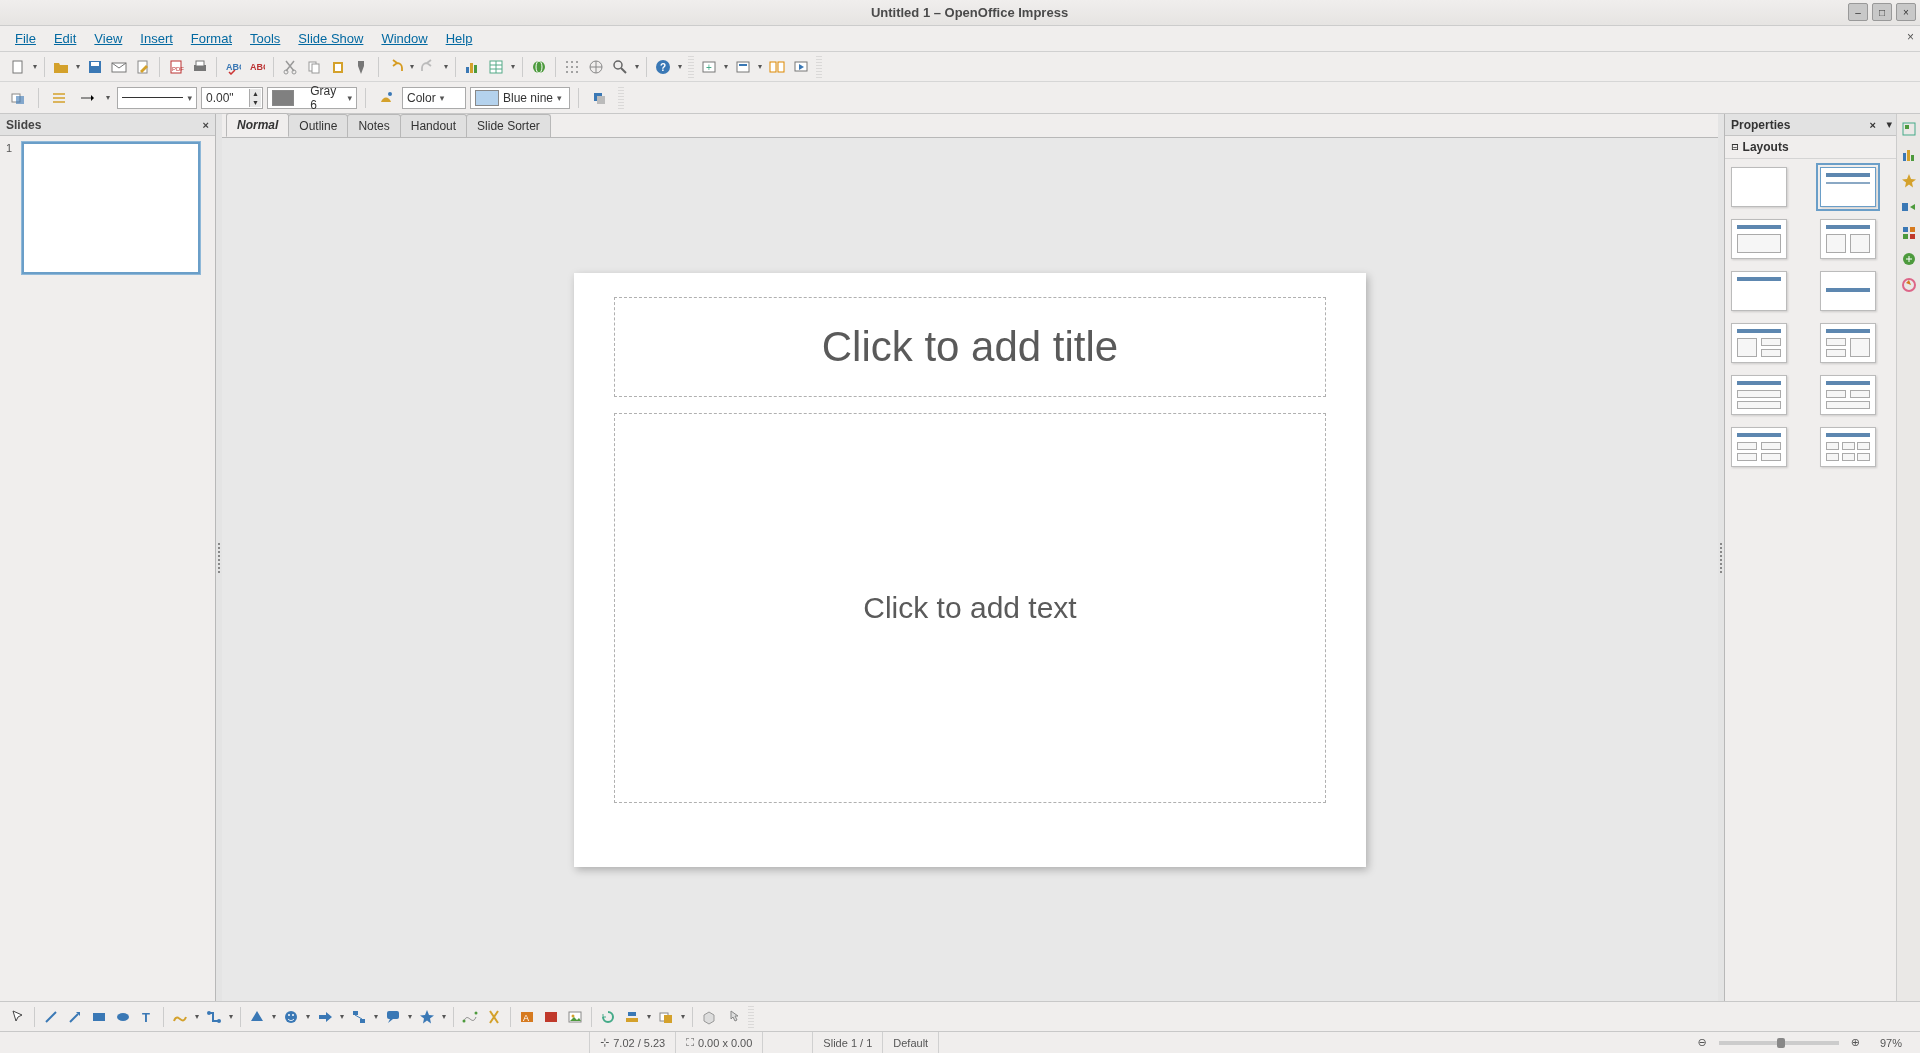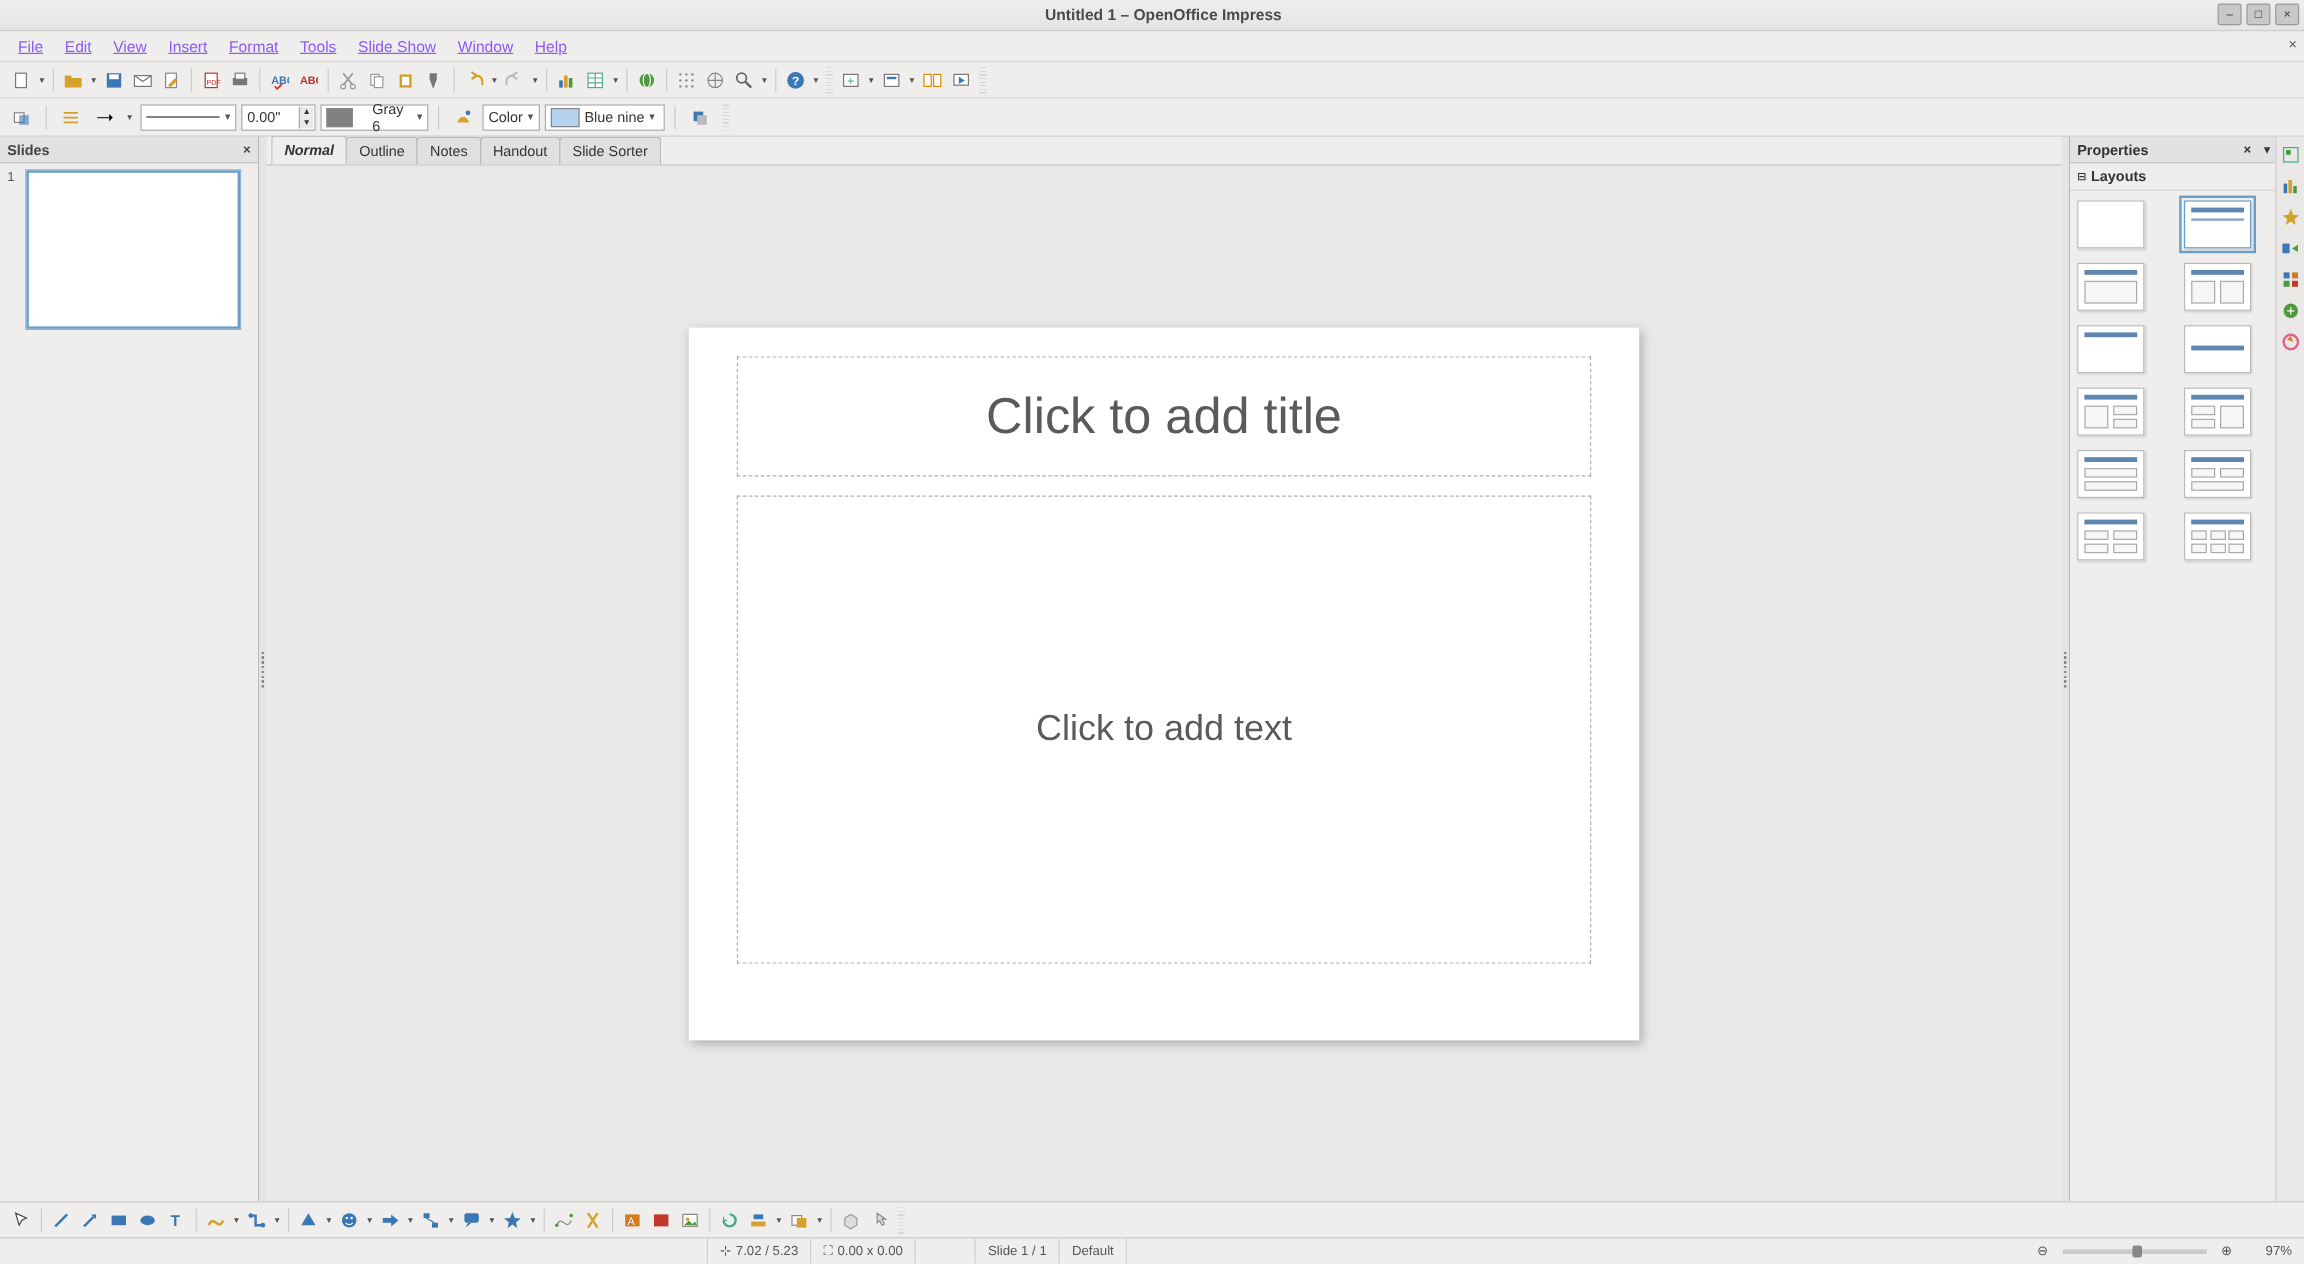--- a/index.html
+++ b/index.html
@@ -6,21 +6,21 @@
 body { width:1920px; height:1053px; background:#f0eeed; overflow:hidden; font-size:12px; color:#333; user-select:none; }
 
 
 .titlebar { height:26px; background:linear-gradient(#f0eeed,#e6e4e2); display:flex; align-items:center; justify-content:center; position:relative; border-bottom:1px solid #ccc;padding-left:19px; }
 .titlebar .title { font-size:13px; font-weight:bold; color:#4a4a4a; }
 .window-ctrls { position:absolute; right:4px; top:3px; display:flex; gap:4px; }
 .window-ctrls .wbtn { width:20px; height:18px; background:#c8c8c8; border:1px solid #999; display:flex; align-items:center; justify-content:center; font-size:10px; cursor:pointer; border-radius:2px; }
 
 
 .menubar { height:26px; background:#f0eeed; display:flex; align-items:center; padding:0 6px; border-bottom:1px solid #d0d0d0; }
-.menubar .mitem { padding:3px 9px; cursor:pointer; font-size:13px; color:#8b5cf6; }
+.menubar .mitem { padding:3px 9px; cursor:pointer; font-size:13px; color:#0369a1; }
 .menubar .mitem span.ul { text-decoration:underline; }
 .doc-close { position:absolute; right:6px; top:30px; cursor:pointer; font-size:12px; color:#555; }
 
 
 .toolbar { height:30px; background:#f0eeed; display:flex; align-items:center; padding:0 6px; border-bottom:1px solid #d6d6d6; gap:0; }
 .tbtn { width:22px; height:22px; margin:0 1px; display:flex; align-items:center; justify-content:center; cursor:pointer; border:1px solid transparent; border-radius:2px; }
 .tdrop { width:10px; height:22px; display:flex; align-items:center; justify-content:center; cursor:pointer; font-size:8px; color:#555; }
 .tsep { width:1px; height:20px; background:#ccc; margin:0 4px; }
 .tgrip { width:6px; height:22px; background:repeating-linear-gradient(#999 0 1px,transparent 1px 3px); margin:0 3px; opacity:.25; cursor:grab; }
 .tbtn svg { width:16px; height:16px; }
@@ -345,21 +345,21 @@
     <span style="margin-left:16px">Gray 6</span>
     <span class="carrow">▾</span>
   </div>
   <div class="tsep"></div>
   <div class="tbtn">
       <svg viewBox="0 0 16 16">
         <path d="M3 12c2-6 8-6 10 0z" class="ic-gold"></path>
         <circle cx="12" cy="4" r="2" class="ic-blue"></circle>
       </svg>
     </div>
-  <div class="combo" style="width:48px">
+  <div class="combo" style="width:64px">
     <span>Color</span>
       <span class="carrow">▾</span>
   </div>
   <div class="combo" style="width:100px">
     <span class="colorswatch" style="background:#b4d2ed"></span>
     <span style="margin-left:4px">Blue nine</span>
     <span class="carrow">▾</span>
   </div>
   <div class="tsep"></div>
   <div class="tbtn">
@@ -708,16 +708,16 @@
       <span>Default</span>
     </div>
   <div class="spacer"></div>
   <div class="cell" style="border:none">
     <span>⊖</span>
     <div class="zoom-slider">
         <div class="knob"></div>
       </div>
     <span>⊕</span>
   </div>
-  <div class="cell" style="border:none;width:50px;justify-content:flex-end">
+  <div class="cell" style="border:none;width:50px;">
     <span>97%</span>
   </div>
 </div>
 
 </body></html>

